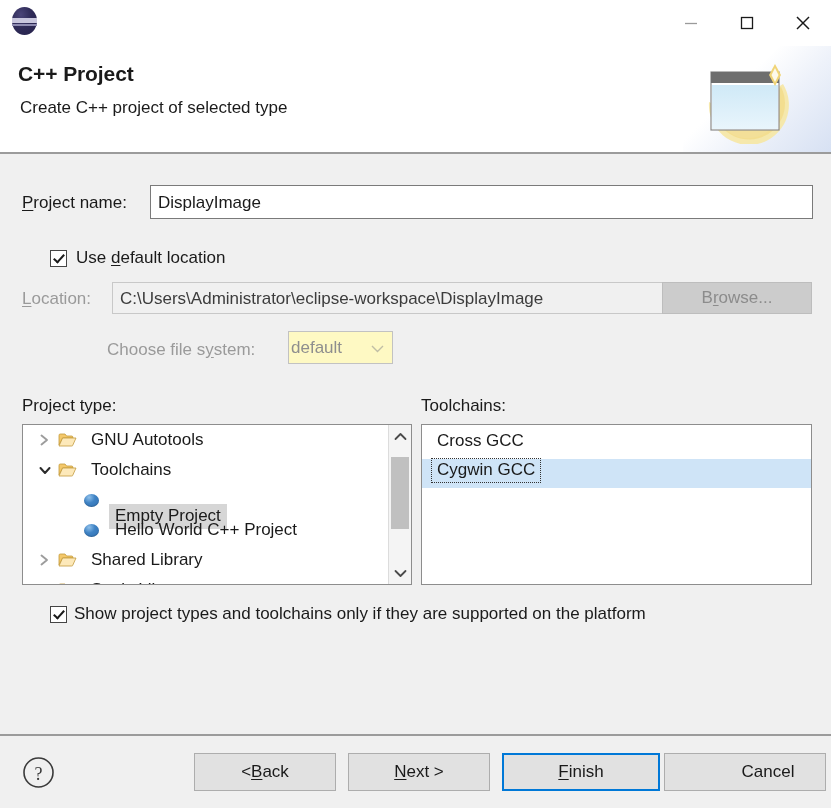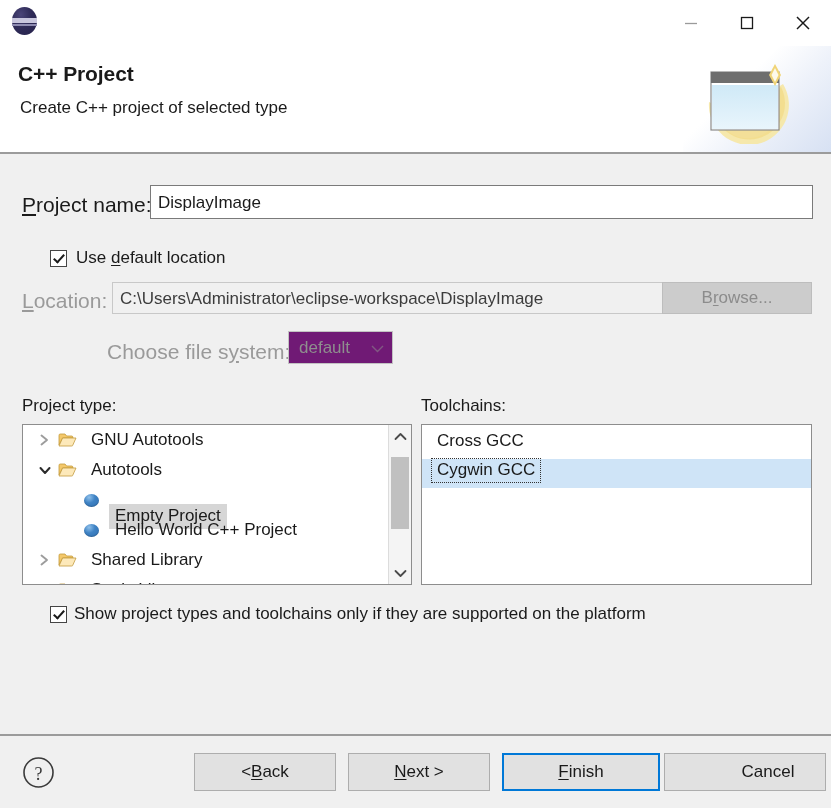--- a/index.html
+++ b/index.html
@@ -125,21 +125,21 @@
   
   .body {
     position: relative;
     flex: 1 1 auto;
     background: #f0f0f0;
     border-bottom: 2px solid #9b9b9b;
   }
 
   .row-label {
     position: absolute;
-    font-size: 21px;
+    font-size: 17px;
     color: #1a1a1a;
     white-space: nowrap;
   }
   .row-label.disabled { color: #9a9a9a; }
   .mn { text-decoration: underline; text-underline-offset: 2px; }
 
   
   .textfield {
     position: absolute;
     box-sizing: border-box;
@@ -189,26 +189,26 @@
   .checkrow .clabel {
     font-size: 17px;
     color: #1a1a1a;
     white-space: nowrap;
   }
 
   
   .combo {
     position: absolute;
     box-sizing: border-box;
-    background: #701a75;
+    background: #fef9c3;
     border: 1px solid #c2c2c2;
     display: flex;
     align-items: center;
     justify-content: space-between;
-    padding: 0 8px 0 10px;
+    padding: 0 8px 0 2px;
     font-size: 17px;
     color: #8e8e8e;
   }
   .combo .chev { opacity: 0.55; }
 
   
   .btn-browse {
     position: absolute;
     box-sizing: border-box;
     background: #cccccc;
@@ -503,21 +503,21 @@
                 <path d="M1.5 3 L6 8 L10.5 3" fill="none" stroke="#2b2b2b" stroke-width="2" stroke-linecap="round" stroke-linejoin="round"></path>
               </svg>
           </span>
           <span class="ticon">
             <svg width="19" height="16" viewBox="0 0 19 16">
                 <path d="M1 3.5 C1 2.4 1.6 2 2.3 2 L7 2 L8.6 4 L13.6 4 C14.4 4 14.9 4.5 14.9 5.2 L14.9 6 L4.6 6 L1 13 Z" fill="#f4c86a" stroke="#c39b3c" stroke-width="0.8"></path>
                 <path d="M4.6 6 L18 6 L14.6 13.6 C14.4 14 14 14 13.7 14 L1 14 Z" fill="#fde9ba" stroke="#c39b3c" stroke-width="0.8"></path>
               </svg>
           </span>
           <span class="tlabel-wrap">
-              <span>Autotools</span>
+              <span>Toolchains</span>
             </span>
         </div>
 
         <div class="trow selected" style="padding-left:58px;">
           <span class="ticon">
               <span class="sphere-ic"></span>
             </span>
           <span class="tlabel-wrap">
               <span>Empty Project</span>
             </span>

